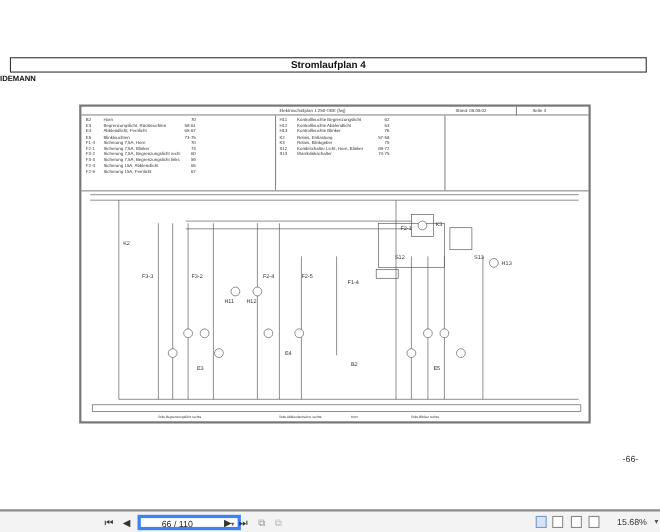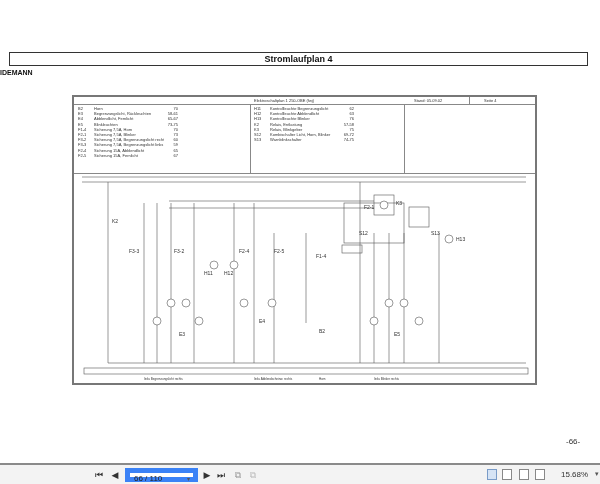--- a/index.html
+++ b/index.html
@@ -11,24 +11,24 @@
   .sheet-header { position: absolute; left: 0; top: 0; width: 461px; height: 8px; border-bottom: 1px solid #888; font-size: 4px; color: #333; }
   .sheet-header span { position: absolute; top: 1px; }
   .legend { position: absolute; top: 9px; font-size: 4px; line-height: 5.2px; color: #333; }
   .legend .row { display: flex; }
   .legend .code { width: 16px; }
   .legend .desc { width: 70px; white-space: nowrap; overflow: hidden; }
   .legend .ref { width: 14px; text-align: right; }
   .vsep { position: absolute; top: 8px; width: 1px; background: #888; }
   .hsep { position: absolute; left: 0; width: 461px; height: 1px; background: #888; }
   .schematic { position: absolute; left: 0; top: 76px; width: 461px; height: 210px; }
-  .page-no { position: absolute; left: 566px; top: 437px; font-size: 8px; color: #333; }
+  .page-no { position: absolute; left: 566px; top: 413px; font-size: 8px; color: #333; }
   .toolbar { position: absolute; left: 0; top: 463px; width: 600px; height: 21px; background: #f3f3f3; border-top: 2px solid #8a8a8a; }
   .tb-btn { position: absolute; top: 4px; height: 12px; font-size: 9px; line-height: 12px; color: #333; text-align: center; cursor: pointer; }
-  .page-input { position: absolute; left: 125px; top: 3px; width: 73px; height: 14px; border: 5px solid #3b82f6; background: #fff; font-size: 8px; line-height: 12px; padding-left: 4px; color: #222; }
+  .page-input { position: absolute; left: 125px; top: 3px; width: 94px; height: 14px; border: 3px solid #3b82f6; background: #fff; font-size: 8px; line-height: 12px; padding-left: 19px; color: #222; }
   .page-input .dd { position: absolute; right: 3px; top: 0; font-size: 6px; color: #555; }
   .view-btn { position: absolute; top: 4px; width: 10px; height: 11px; border: 1px solid #888; background: #fff; }
   .view-btn.active { background: #d6e4f5; border-color: #7a9cc8; }
   .zoom-val { position: absolute; left: 561px; top: 5px; font-size: 8px; color: #333; }
   .zoom-dd { position: absolute; left: 595px; top: 5px; font-size: 7px; color: #555; }
 </style>
 </head>
 <body>
 
 <div class="viewer">

